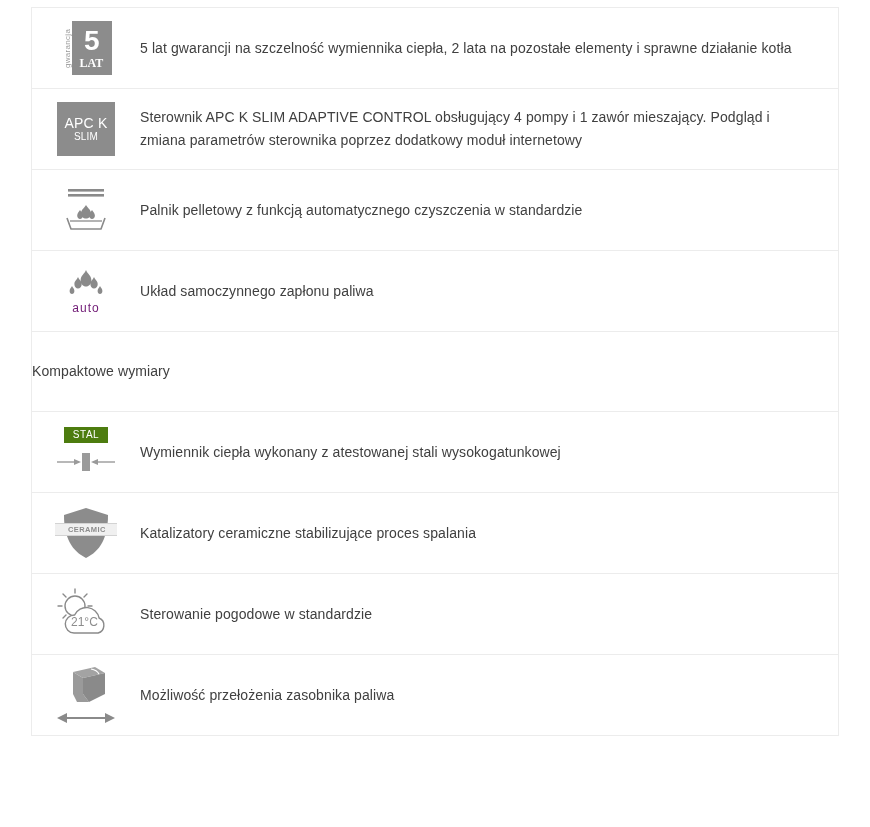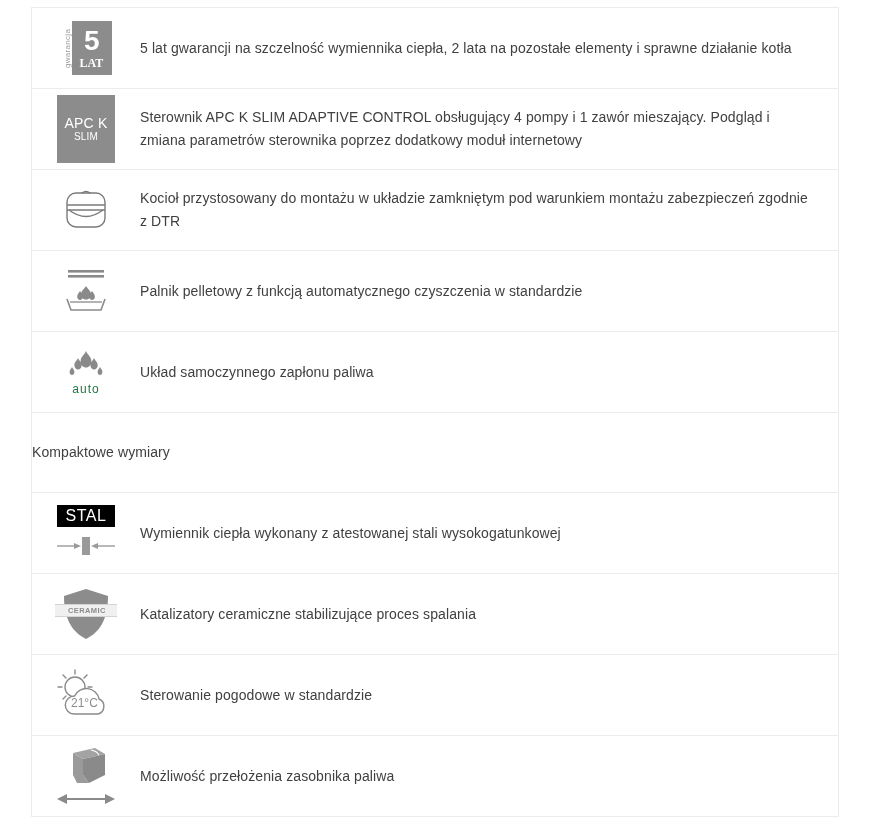--- a/index.html
+++ b/index.html
@@ -96,21 +96,21 @@
   .ico-warranty .small {
     font-size: 12px;
     font-weight: bold;
     margin-top: 2px;
     font-family: Liberation Serif, serif;
   }
 
   
   .ico-apc {
     width: 58px;
-    height: 68px;
+    height: 54px;
     background: #8c8c8c;
     color: #ffffff;
     display: flex;
     flex-direction: column;
     align-items: center;
     justify-content: center;
     line-height: 1.1;
   }
   .ico-apc .l1 { font-size: 14px; letter-spacing: 0.2px; }
   .ico-apc .l2 { font-size: 10px; letter-spacing: 0.2px; }
@@ -123,21 +123,21 @@
 
   
   .ico-auto {
     display: flex;
     flex-direction: column;
     align-items: center;
     justify-content: center;
   }
   .ico-auto .lbl {
     font-size: 12px;
-    color: #15803d;
+    color: #701a75;
     letter-spacing: 1px;
     margin-top: 1px;
   }
 
   
   .ico-mm { position: relative; width: 54px; height: 54px; }
   .ico-mm .lbl {
     position: absolute;
     left: 0; right: 0;
     top: 12px;
@@ -147,23 +147,23 @@
   }
 
   
   .ico-stal {
     display: flex;
     flex-direction: column;
     align-items: center;
     justify-content: center;
   }
   .ico-stal .plate {
-    background: #000000;
+    background: #4d7c0f;
     color: #ffffff;
-    font-size: 16px;
+    font-size: 10px;
     padding: 2px 9px 3px;
     letter-spacing: 0.5px;
     line-height: 1.1;
   }
   .ico-stal .arrows { margin-top: 8px; }
 
   
   .ico-shield { position: relative; width: 56px; height: 58px; }
   .ico-shield .banner {
     position: absolute;
@@ -220,34 +220,20 @@
       <div class="icon-box">
         <div class="ico-apc">
           <div class="l1">APC K</div>
           <div class="l2">SLIM</div>
         </div>
       </div>
     </div>
     <div class="text-cell">Sterownik APC K SLIM ADAPTIVE CONTROL obsługujący 4 pompy i 1 zawór mieszający. Podgląd i zmiana parametrów sterownika poprzez dodatkowy moduł internetowy</div>
   </div>
 
-  <div class="feature-row">
-    <div class="icon-cell">
-      <div class="icon-box ico-vessel">
-        <svg width="52" height="46" viewBox="0 0 52 46" fill="none" stroke="#7a7a7a" stroke-width="1.4">
-          <path d="M22 6 Q26 3 30 6" stroke-linecap="round"></path>
-          <rect x="7" y="6" width="38" height="34" rx="9" ry="9"></rect>
-          <line x1="7" y1="18" x2="45" y2="18"></line>
-          <line x1="7" y1="23" x2="45" y2="23"></line>
-          <path d="M9 23 Q26 36 43 23"></path>
-        </svg>
-      </div>
-    </div>
-    <div class="text-cell">Kocioł przystosowany do montażu w układzie zamkniętym pod warunkiem montażu zabezpieczeń zgodnie z DTR</div>
-  </div>
 
   <div class="feature-row">
     <div class="icon-cell">
       <div class="icon-box ico-burner">
         <svg width="56" height="50" viewBox="0 0 56 50" fill="none">
           <rect x="10" y="4" width="36" height="2.6" fill="#8a8a8a"></rect>
           <rect x="10" y="9" width="36" height="2.6" fill="#8a8a8a"></rect>
           <path d="M28 20 c-1.5 3 -5 4.5 -5 8.5 c0 3 2.3 5 5 5 c2.7 0 5 -2 5 -5 c0 -4 -3.5 -5.5 -5 -8.5 z" fill="#8a8a8a"></path>
           <path d="M22 25 c-1 2 -2.8 3 -2.8 5.6 c0 2 1.3 3.4 2.8 3.4 c1.6 0 2.9 -1.4 2.9 -3.4 c0 -2.6 -1.9 -3.6 -2.9 -5.6 z" fill="#8a8a8a"></path>
           <path d="M34 25 c-1 2 -2.8 3 -2.8 5.6 c0 2 1.3 3.4 2.8 3.4 c1.6 0 2.9 -1.4 2.9 -3.4 c0 -2.6 -1.9 -3.6 -2.9 -5.6 z" fill="#8a8a8a"></path>

